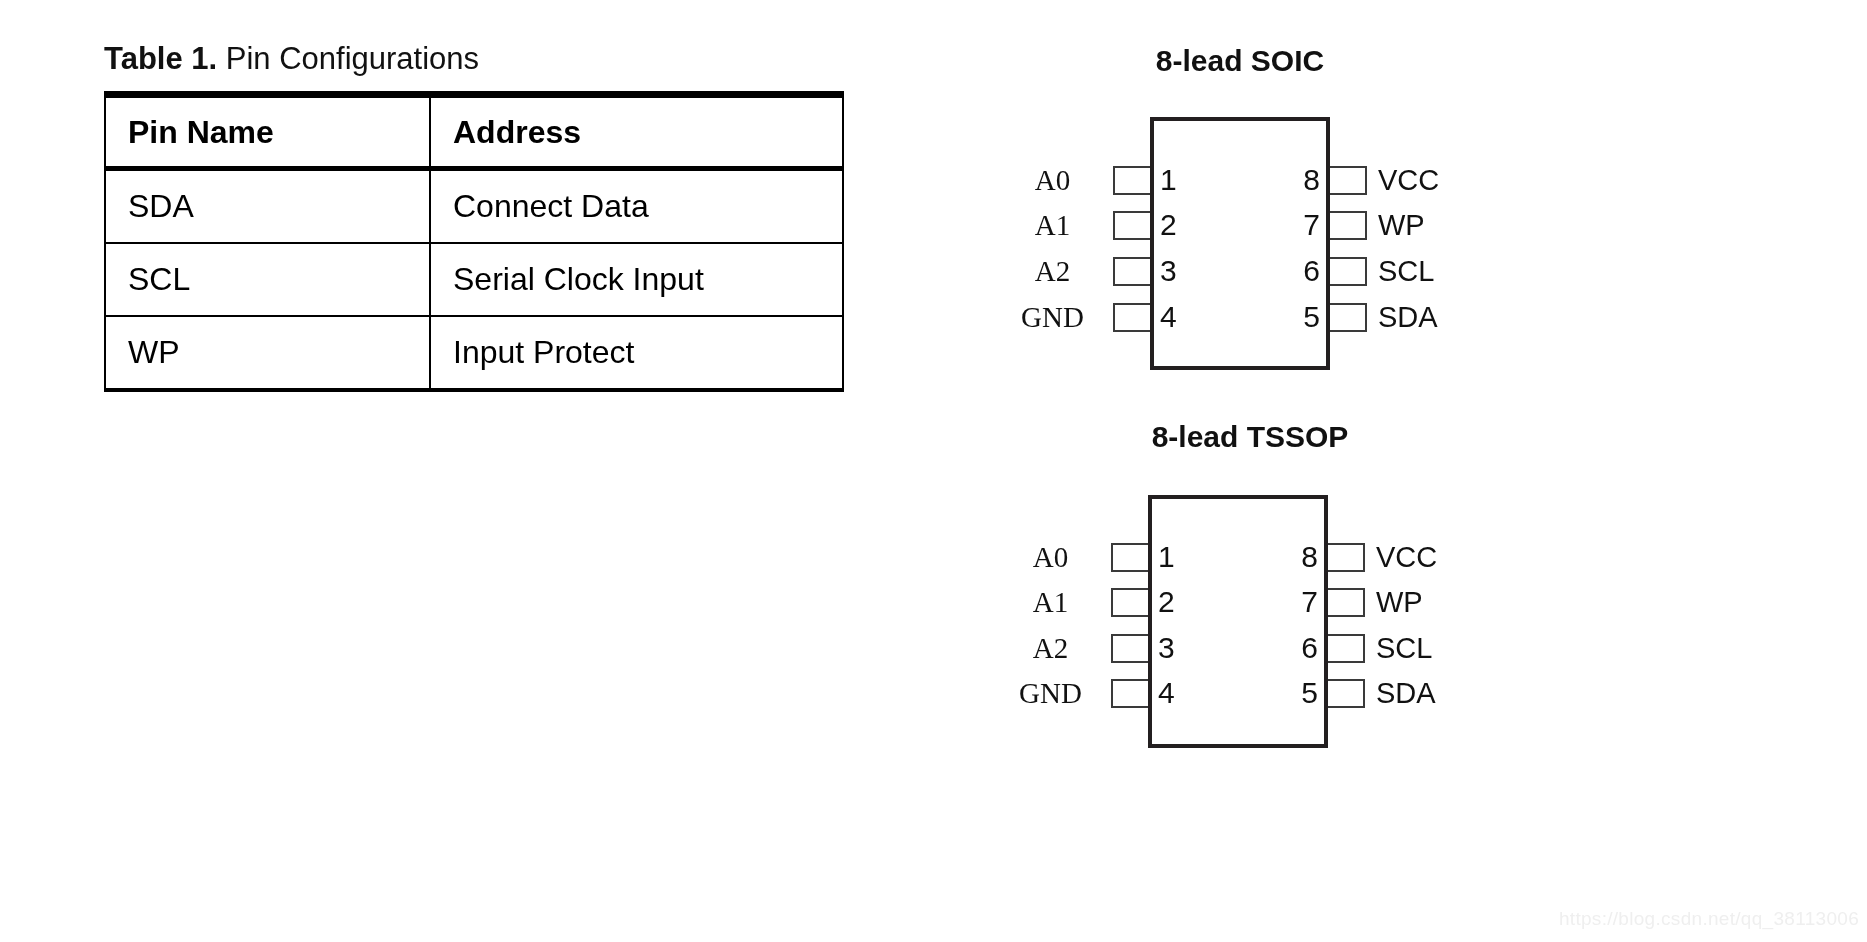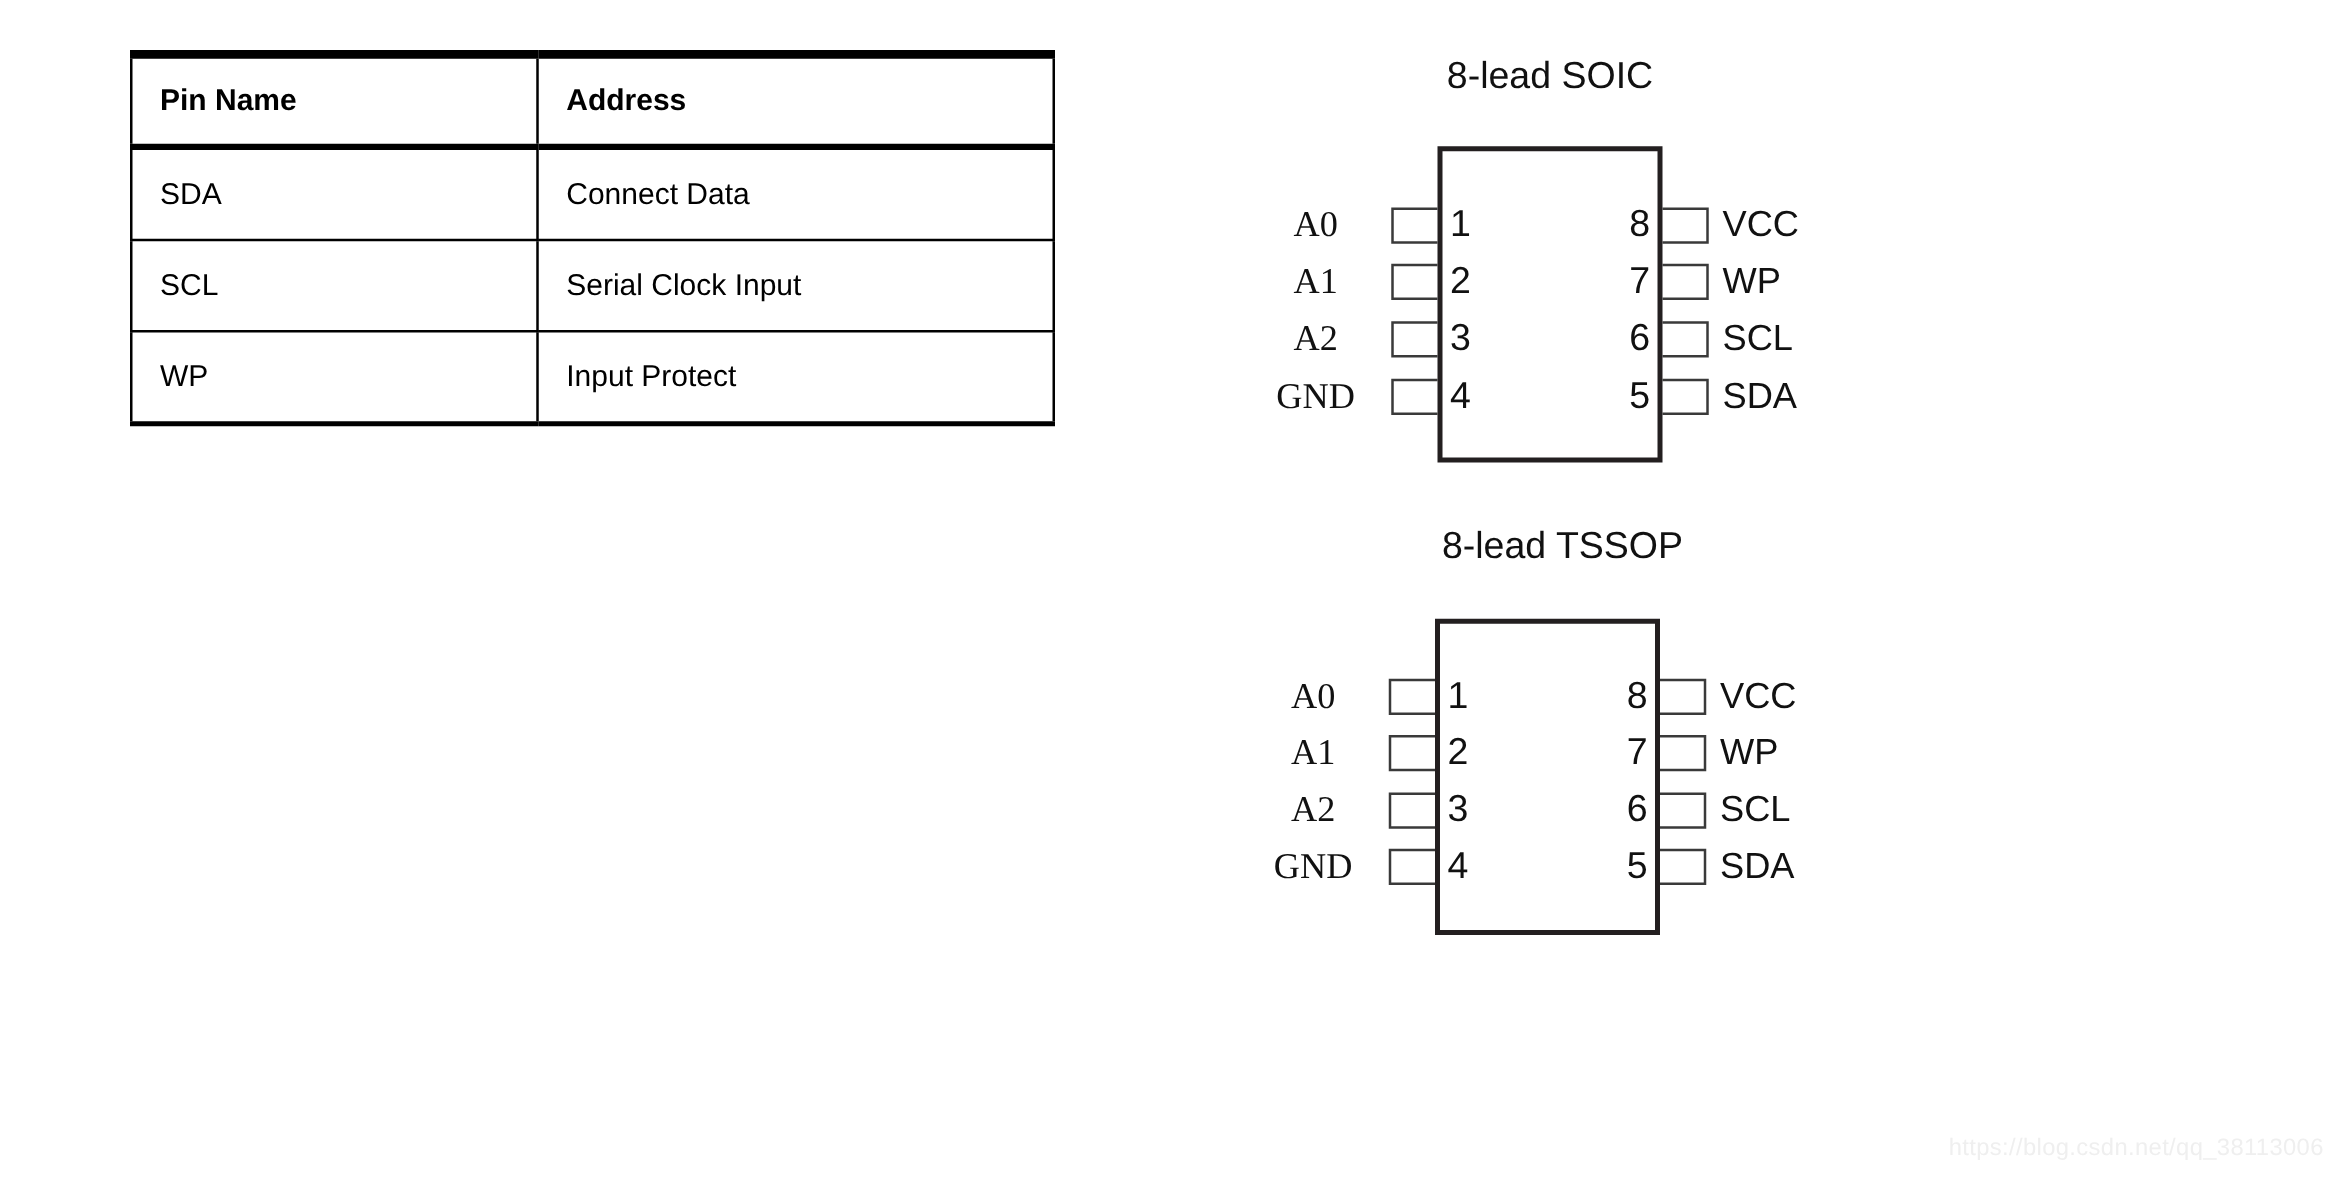--- a/index.html
+++ b/index.html
@@ -48,21 +48,21 @@
   table#pin-table th,
   table#pin-table td {
     border-left: 2.5px solid #000;
     border-right: 2.5px solid #000;
     border-top: 2px solid #000;
     border-bottom: 2px solid #000;
     padding: 0 0 0 22px;
     height: 71px;
     vertical-align: middle;
     text-align: left;
-    font-size: 24px;
+    font-size: 32px;
     font-weight: normal;
     color: #000;
   }
   table#pin-table thead th {
     font-weight: bold;
     border-top: 7px solid #000;
     border-bottom: 5px solid #000;
     height: 68px;
   }
   table#pin-table tbody tr:last-child td {
@@ -72,20 +72,21 @@
   
   .pkg-wrap {
     position: absolute;
   }
   .pkg-title {
     position: absolute;
     font-size: 30px;
     white-space: nowrap;
     color: #111;
     text-align: center;
+    font-weight: bold;
   }
   .pkg-body {
     position: absolute;
     border: 4px solid #231f20;
     background: #ffffff;
     box-sizing: border-box;
     z-index: 2;
   }
   .pin {
     position: absolute;
@@ -125,20 +126,24 @@
     color: #efefef;
     white-space: nowrap;
     letter-spacing: 0.3px;
   }
 </style>
 </head>
 <body>
 
 <div id="table-block">
 
+  <div id="table-caption">
+    <span class="caption-label">Table 1.</span>
+    <span class="caption-title">Pin Configurations</span>
+  </div>
 
   <table id="pin-table">
     <colgroup>
         <col class="c1">
         <col class="c2">
       </colgroup>
     <thead>
       <tr>
         <th>Pin Name</th>
         <th>Address</th>

